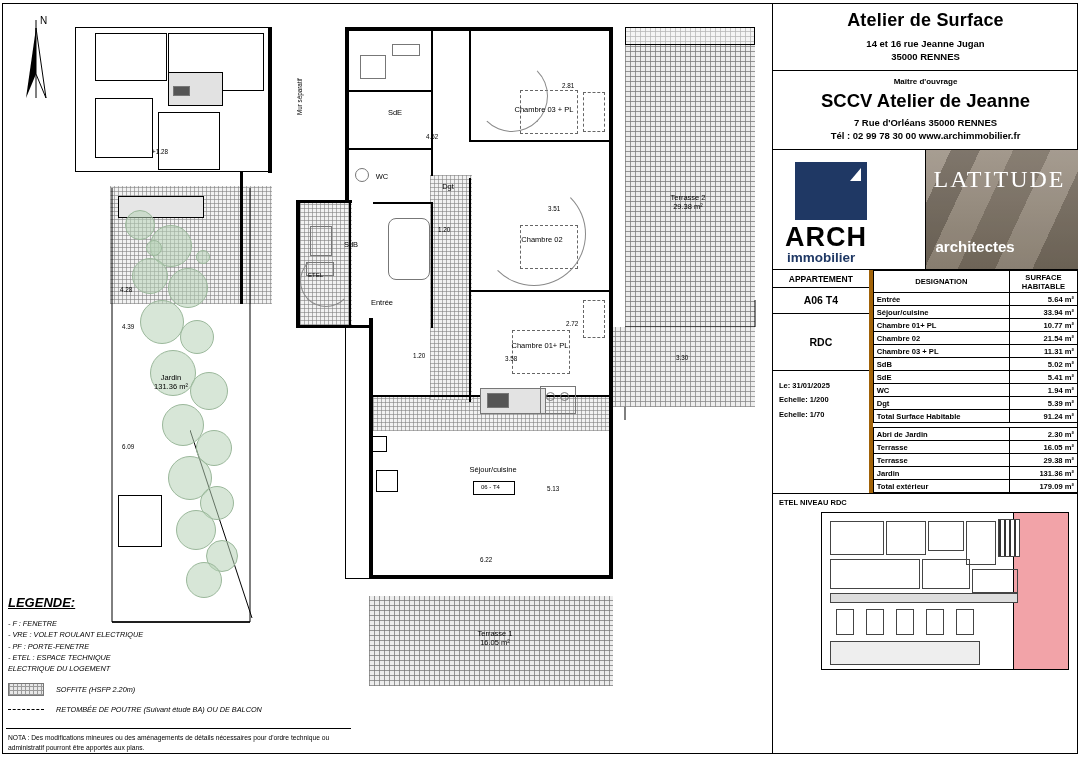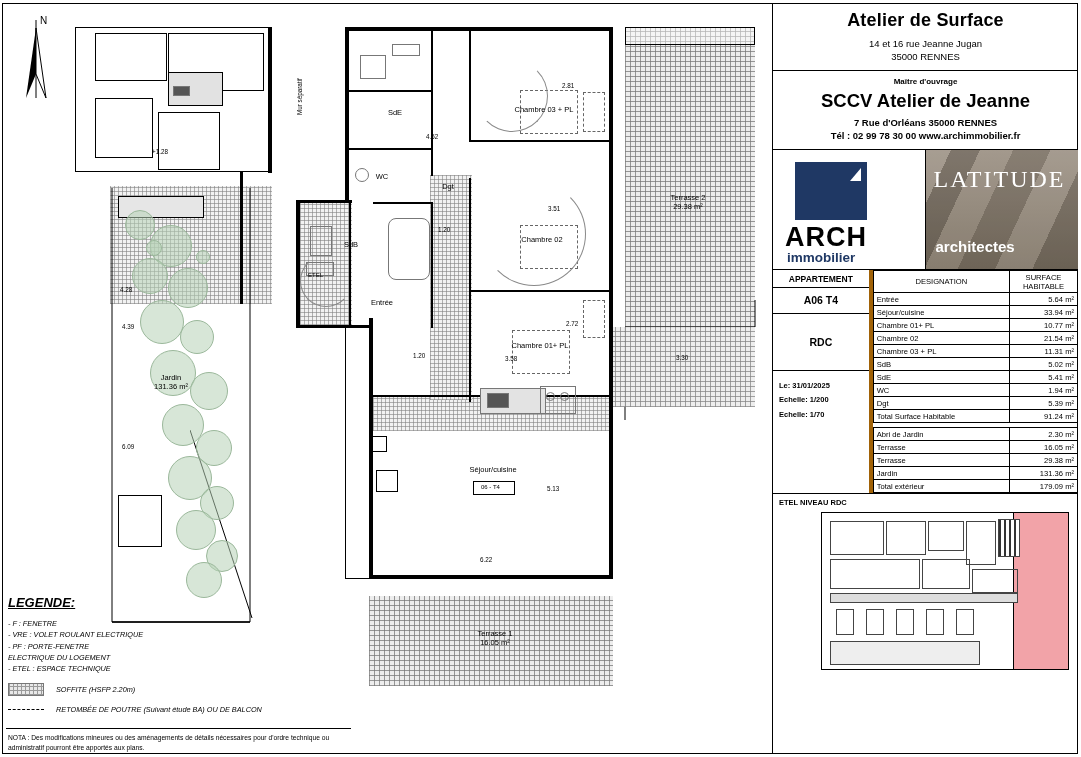--- a/index.html
+++ b/index.html
@@ -21,21 +21,21 @@
   }
 
   
   .rightcol {
     position:absolute; left:772px; top:3px; width:306px; height:751px;
     border-left:1px solid #000;
   }
   .tb-sec { border-bottom:1px solid #000; position:relative; }
   .tb-title { text-align:center; padding:7px 4px 6px; }
   .tb-title .t1 { font-size:18px; font-weight:bold; letter-spacing:.2px; }
-  .tb-title .t2 { font-size:9.5px; font-weight:normal; margin-top:7px; line-height:1.35; }
+  .tb-title .t2 { font-size:9.5px; font-weight:bold; margin-top:7px; line-height:1.35; }
   .tb-mo { text-align:center; padding:6px 4px 7px; }
   .tb-mo .lbl { font-size:8px; font-weight:bold; }
   .tb-mo .nm { font-size:18.5px; font-weight:bold; margin-top:4px; }
   .tb-mo .ad { font-size:9.5px; font-weight:bold; margin-top:4px; line-height:1.4; }
 
   .logos { display:flex; height:120px; }
   .logo-left { width:50%; border-right:1px solid #000; position:relative; }
   .logo-right { width:50%; position:relative; overflow:hidden; background:#8d8275; }
   .arch-box {
     position:absolute; left:22px; top:12px; width:72px; height:58px;
@@ -68,21 +68,21 @@
   
   .midrow { display:flex; border-bottom:1px solid #000; }
   .appt-col { width:100px; border-right:4px solid #a16207; }
   .appt-hdr { text-align:center; font-size:8.5px; font-weight:bold; padding:4px 0 3px; border-bottom:1px solid #000;}
   .appt-val { text-align:center; font-size:10.5px; font-weight:bold; padding:6px 0 7px; border-bottom:1px solid #000;}
   .appt-rdc { text-align:center; font-size:10.5px; font-weight:bold; padding:22px 0 22px; border-bottom:1px solid #000;}
   .appt-dates { padding:8px 6px 10px; font-size:7.5px; font-weight:bold; line-height:1.9;}
   .tbl-col { width:206px; }
   table.surf { width:100%; border-collapse:collapse; }
   table.surf th, table.surf td {
-    border:1px solid #000; font-size:7.6px; padding:1.5px 3px; font-weight:normal;
+    border:1px solid #000; font-size:7.6px; padding:1.5px 3px; font-weight:bold;
   }
   table.surf th { text-align:center; font-size:7.6px; }
   table.surf td.val { text-align:right; width:68px; }
   table.surf td.name { text-align:left; }
   .nbt { border-left:none !important; border-right:none !important;}
 
   
   .plan-niv { position:relative; height:185px; }
   .plan-niv .ttl { font-size:7.5px; font-weight:bold; padding:4px 0 0 6px; }
   .mini {
@@ -333,22 +333,22 @@
 
     <div class="thin" style="left:376px;top:470px;width:22px;height:22px;"></div>
     <div class="thin" style="left:371px;top:436px;width:16px;height:16px;"></div>
   </div>
 
   <div class="legend">
     <h3>LEGENDE:</h3>
     <div class="ln">- F :       FENETRE</div>
     <div class="ln">- VRE :   VOLET ROULANT ELECTRIQUE</div>
     <div class="ln">- PF :     PORTE-FENETRE</div>
+    <div class="ln">- ETEL : ESPACE TECHNIQUE</div>
     <div class="ln">            ELECTRIQUE DU LOGEMENT</div>
-    <div class="ln">- ETEL : ESPACE TECHNIQUE</div>
     <div class="lg-row">
       <span class="sw-hatch"></span>
       <span>SOFFITE (HSFP 2.20m)</span>
     </div>
     <div class="lg-row">
       <span class="sw-dash"></span>
       <span>RETOMBÉE DE POUTRE (Suivant étude BA) OU DE BALCON</span>
     </div>
   </div>
   <div class="note-line"></div>

